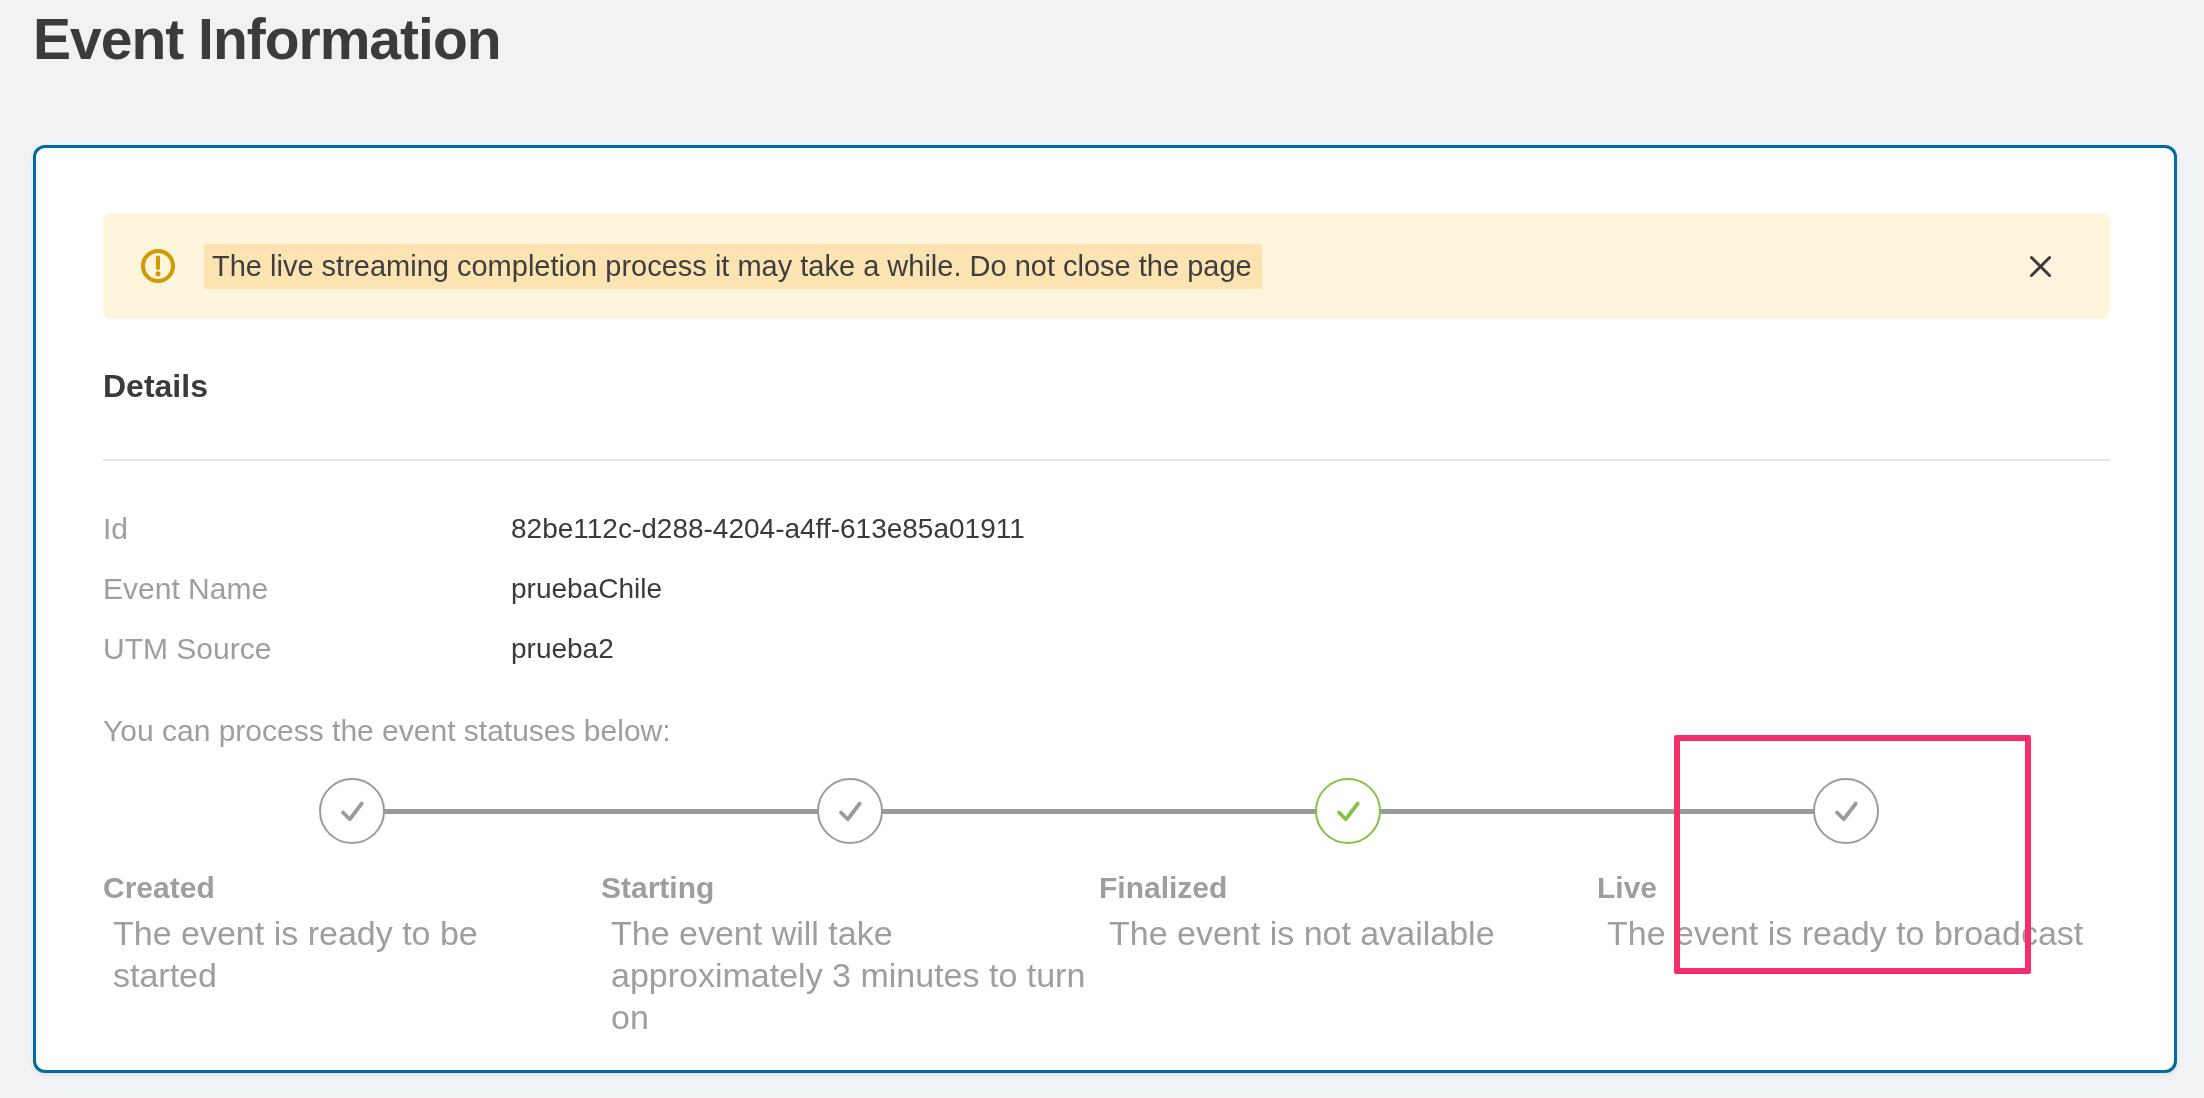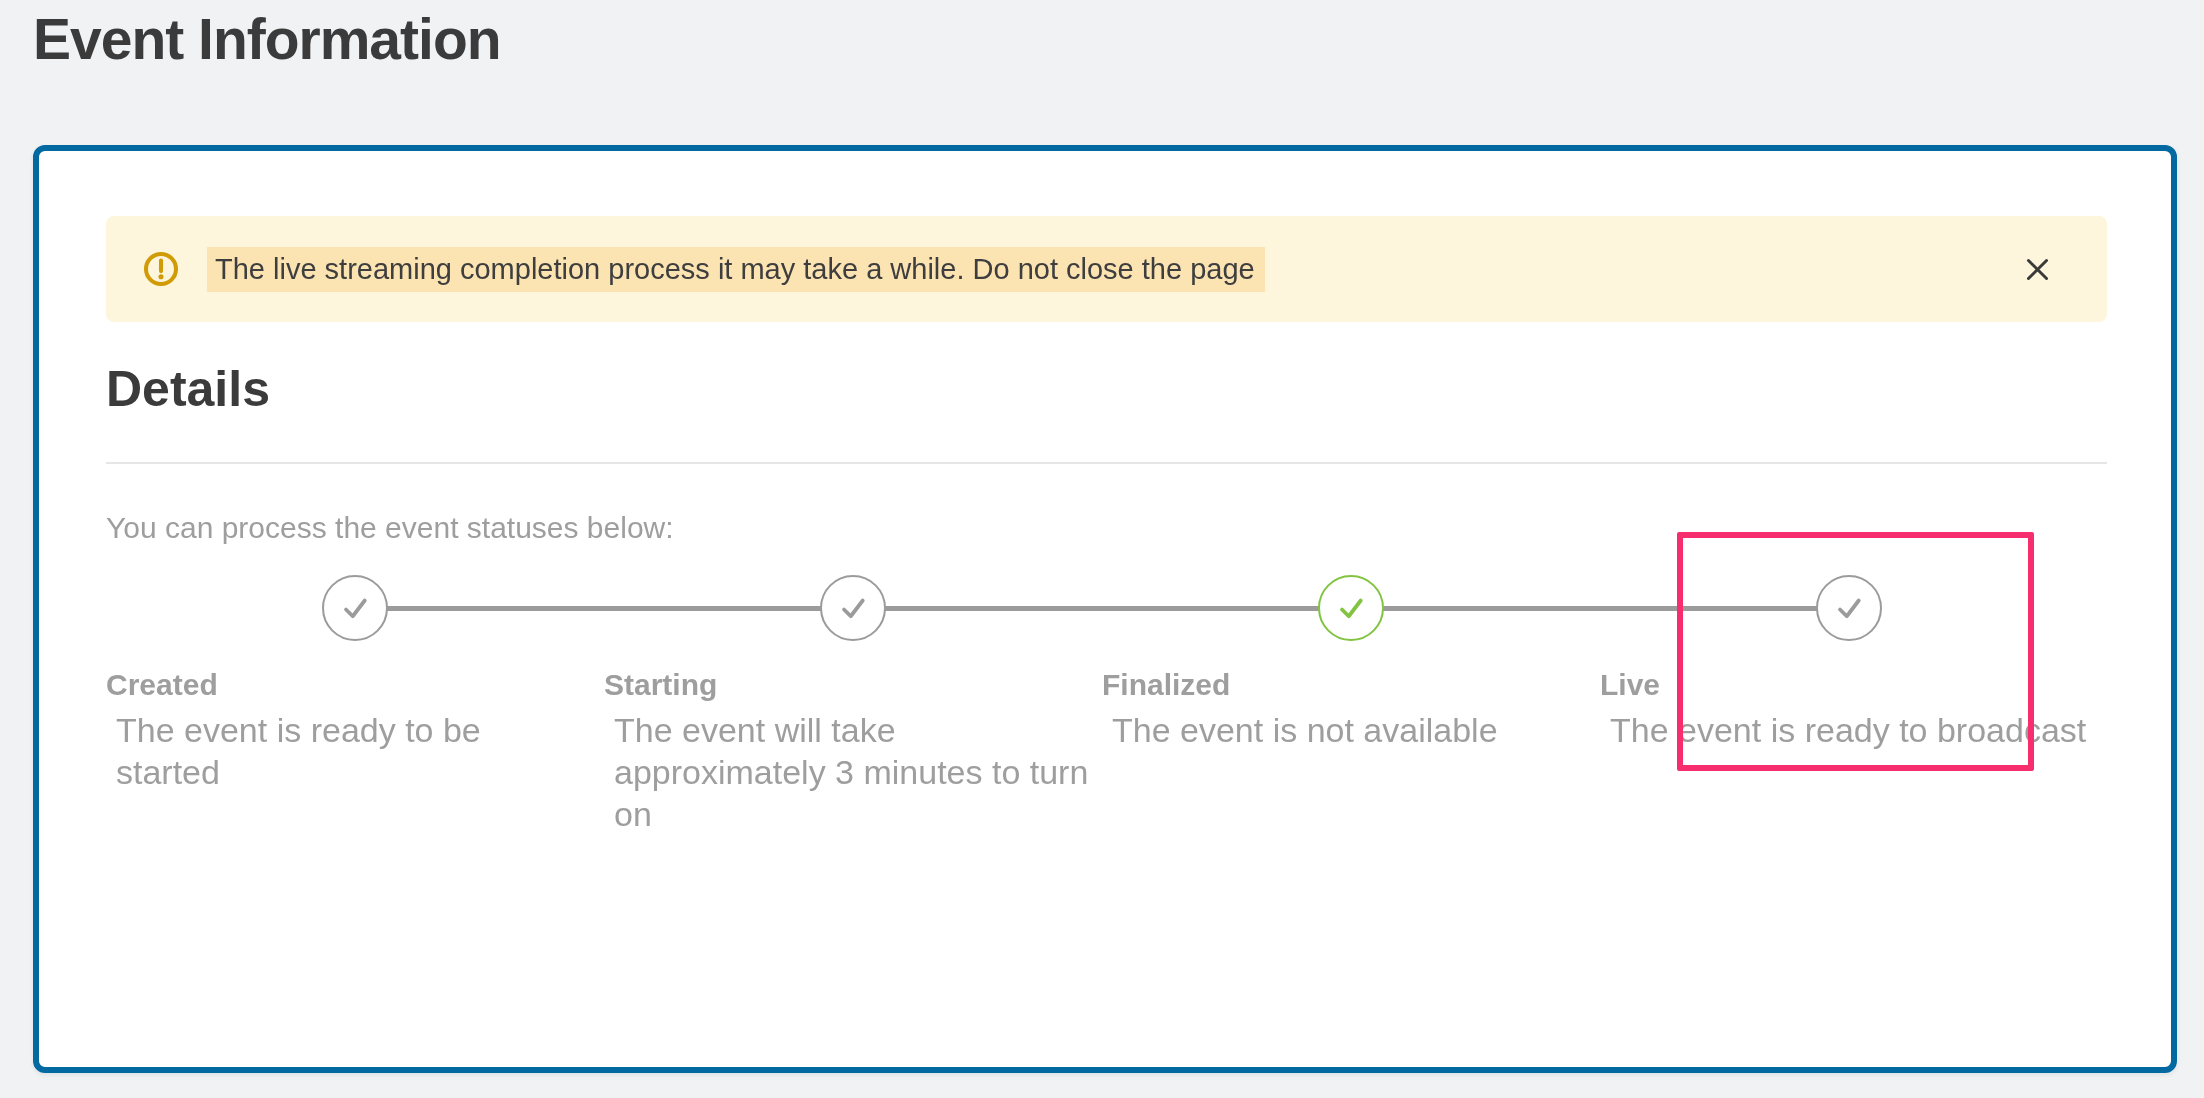--- a/index.html
+++ b/index.html
@@ -29,21 +29,21 @@
     line-height:62px;
     font-weight:bold;
     letter-spacing:-1px;
     color:#3b3b3b;
   }
   .card{
     margin:75px 0 0 33px;
     width:2144px;
     height:928px;
     background:var(--card-bg);
-    border:6px solid #0369a1;
+    border:3px solid #0369a1;
     border-radius:12px;
     box-shadow:0 2px 5px rgba(0,0,0,0.07);
     padding:65px 64px 54px 67px;
   }
   
   .banner{
     height:106px;
     background:var(--banner-bg);
     border-radius:8px;
     display:flex;
@@ -61,21 +61,21 @@
   }
   .close-btn{
     margin-left:auto;
     background:none;border:none;cursor:pointer;
     width:40px;height:40px;padding:0;
     display:flex;align-items:center;justify-content:center;
   }
   
   h2.details-heading{
     margin:44px 0 0 0;
-    font-size:50px;
+    font-size:32px;
     line-height:46px;
     font-weight:bold;
     color:#3b3b3b;
   }
   hr.divider{
     margin:50px 0 0 0;
     border:none;
     border-top:2px solid #e6e6e6;
   }
   .fields{margin-top:50px;}
@@ -174,20 +174,34 @@
         <svg viewBox="0 0 24 24" width="31" height="31">
           <path d="M5 5 L19 19 M19 5 L5 19" stroke="#3a3a3a" stroke-width="2.3" stroke-linecap="round" fill="none"></path>
         </svg>
       </span>
     </button>
   </div>
 
   <h2 class="details-heading">Details</h2>
   <hr class="divider">
 
+  <div class="fields">
+    <div class="field-row">
+      <div class="field-label">Id</div>
+      <div class="field-value">82be112c-d288-4204-a4ff-613e85a01911</div>
+    </div>
+    <div class="field-row">
+      <div class="field-label">Event Name</div>
+      <div class="field-value">pruebaChile</div>
+    </div>
+    <div class="field-row">
+      <div class="field-label">UTM Source</div>
+      <div class="field-value">prueba2</div>
+    </div>
+  </div>
 
   <p class="monitor">You can process the event statuses below:</p>
 
   <div class="stepper">
     <div class="connector"></div>
     <div class="steps">
 
       <div class="step">
         <div class="circle">
           <span style="display:inline-flex;">

